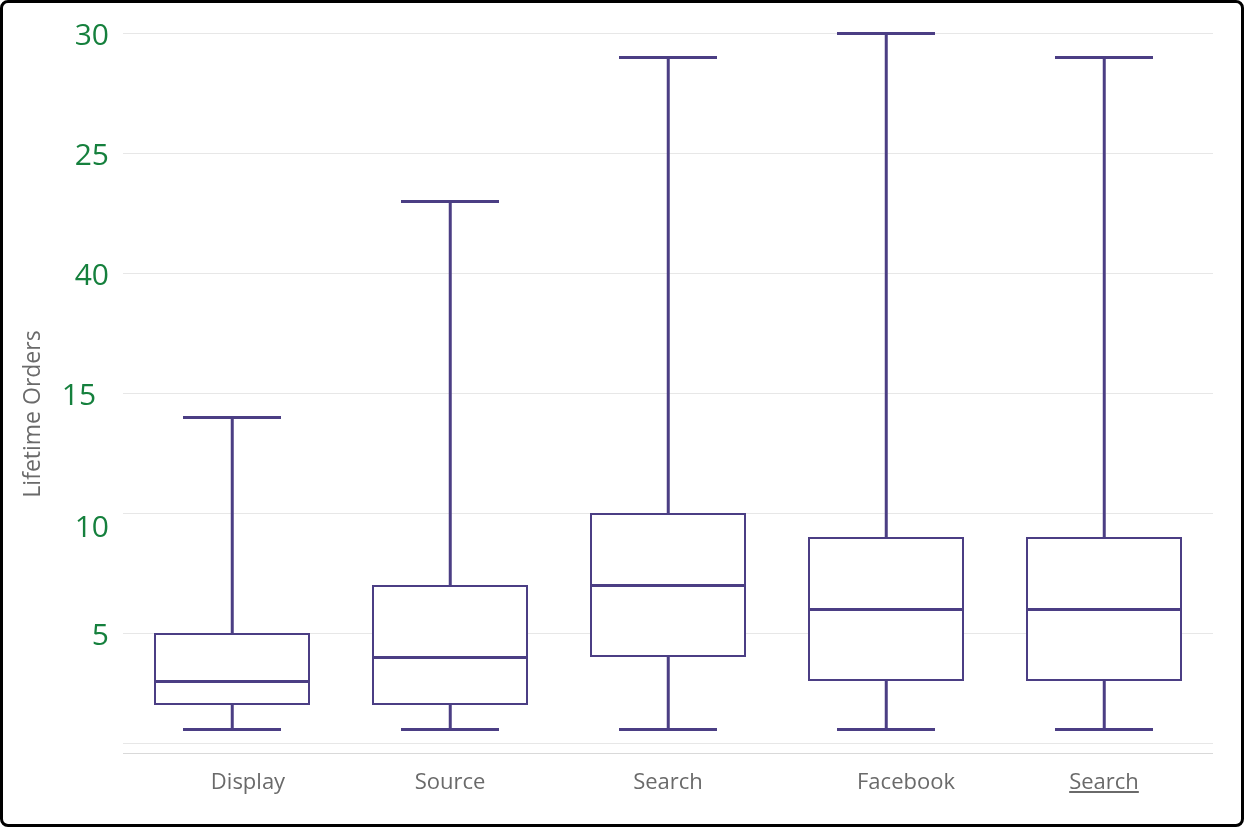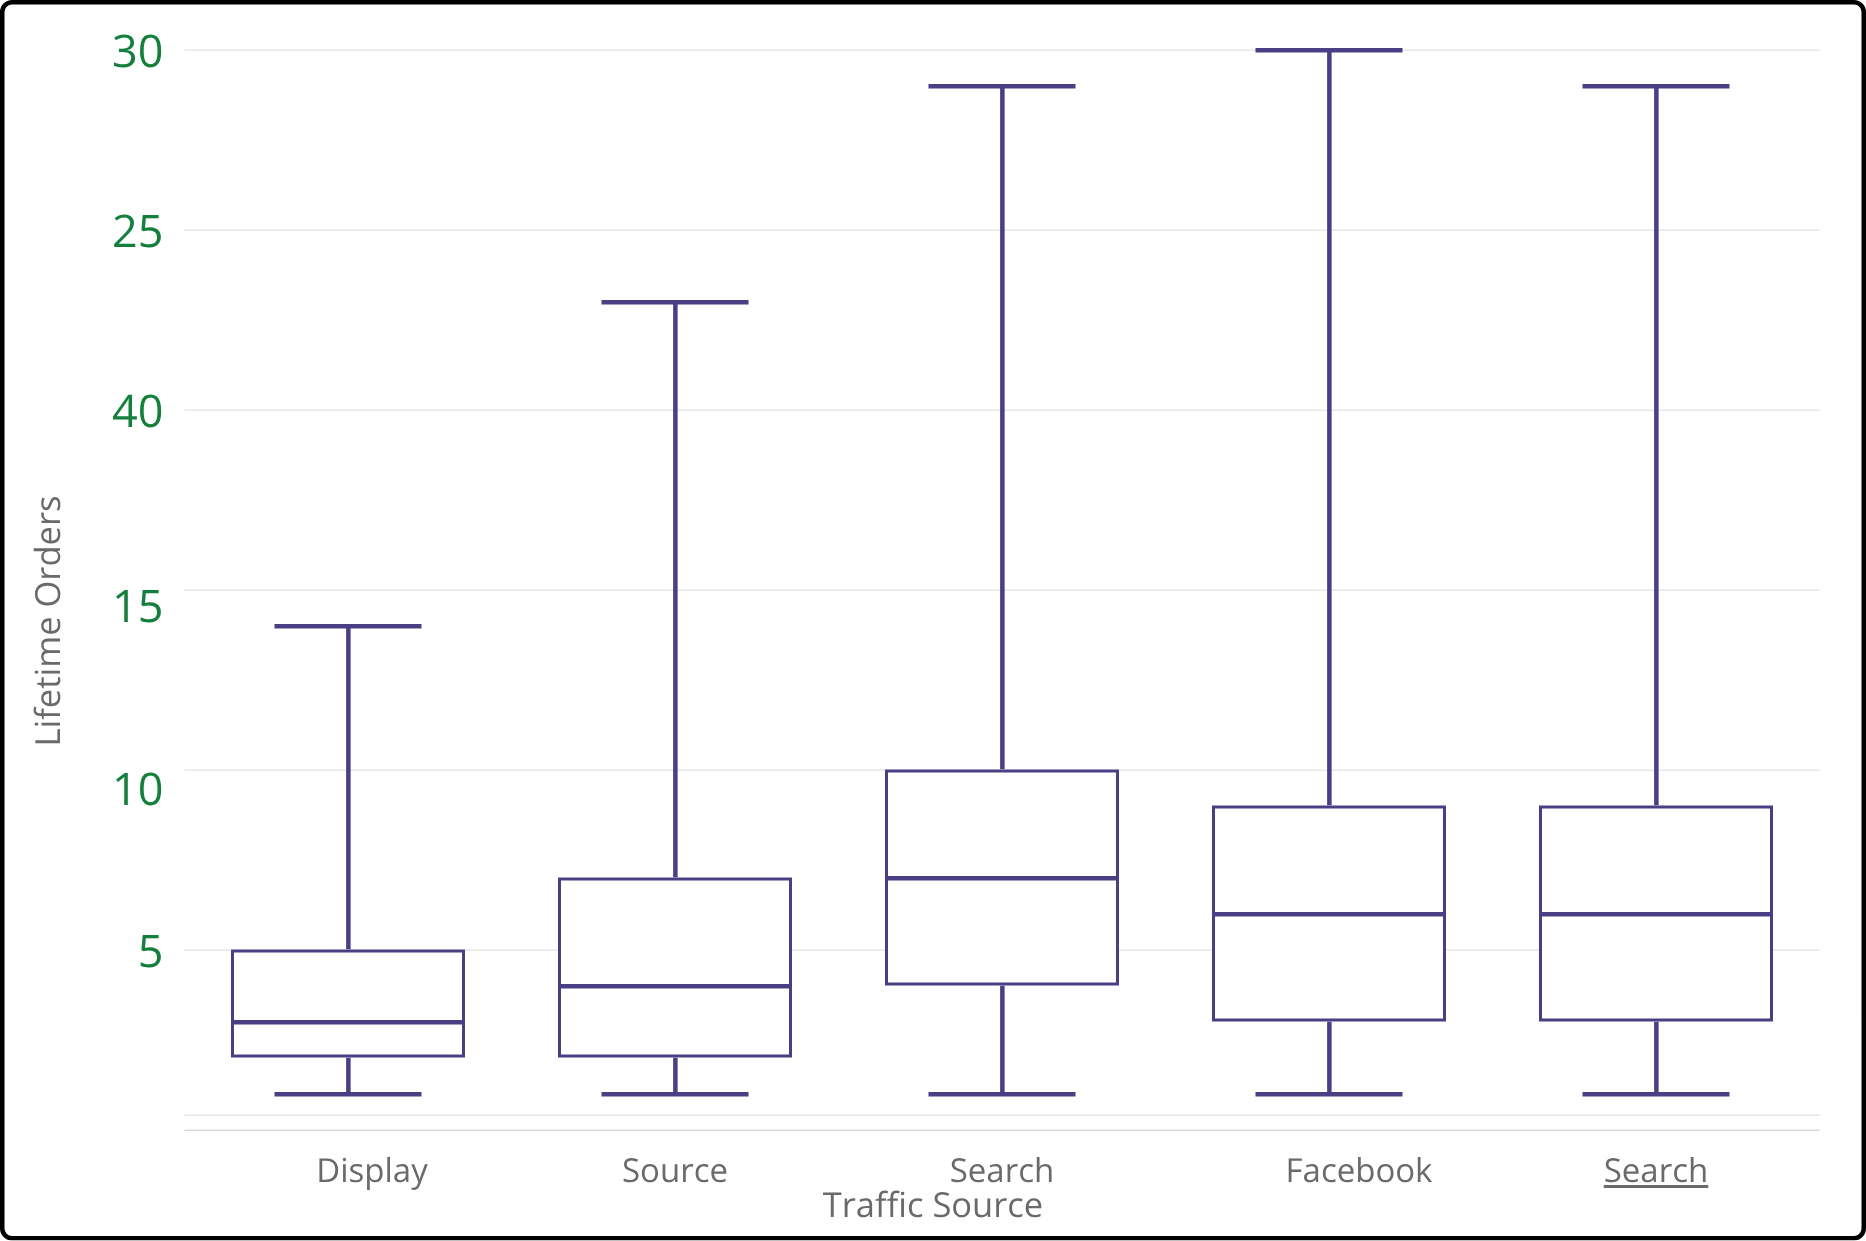--- a/index.html
+++ b/index.html
@@ -139,25 +139,24 @@
       <div class="box" style="left: 684.52px; width: 156.96px; top: 504px; height: 144px;"></div>
       <div class="median" style="left: 684.52px; width: 156.96px; top: 574.5px;"></div>
       <div class="whisker-line" style="left: 981px; top: 24px; height: 480px;"></div>
       <div class="whisker-line" style="left: 981px; top: 648px; height: 48px;"></div>
       <div class="cap" style="left: 931.95px; width: 98.1px; top: 22.5px;"></div>
       <div class="cap" style="left: 931.95px; width: 98.1px; top: 694.5px;"></div>
       <div class="box" style="left: 902.52px; width: 156.96px; top: 504px; height: 144px;"></div>
       <div class="median" style="left: 902.52px; width: 156.96px; top: 574.5px;"></div>
     </div>
 
-  <div class="x-axis-title">Traffic Source</div>
 
 <div class="y-tick-label" style="top: 630px;">5</div>
     <div class="y-tick-label" style="top: 522px;">10</div>
-    <div class="y-tick-label" style="top: 400px;">15</div>
+    <div class="y-tick-label" style="top: 390px; text-align: center;">15</div>
     <div class="y-tick-label" style="top: 270px;">40</div>
     <div class="y-tick-label" style="top: 150px;">25</div>
     <div class="y-tick-label" style="top: 30px;">30</div>
     <div class="x-tick-label" style="left: 221px; margin-left: 24px;">Display</div>
     <div class="x-tick-label" style="left: 447px;">Source</div>
     <div class="x-tick-label" style="left: 665px;">Search</div>
     <div class="x-tick-label" style="left: 883px; margin-left: 20px;">Facebook</div>
     <div class="x-tick-label" style="left: 1101px; text-decoration: underline;">Search</div>
   </div>
 

